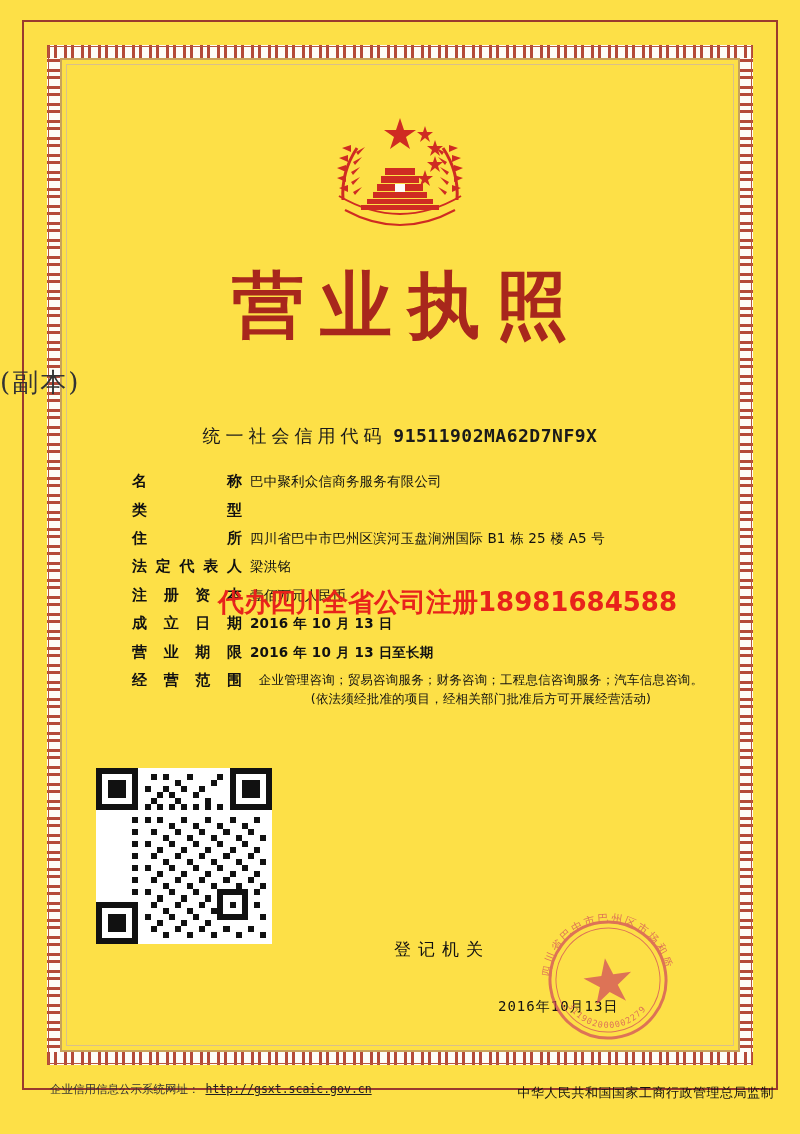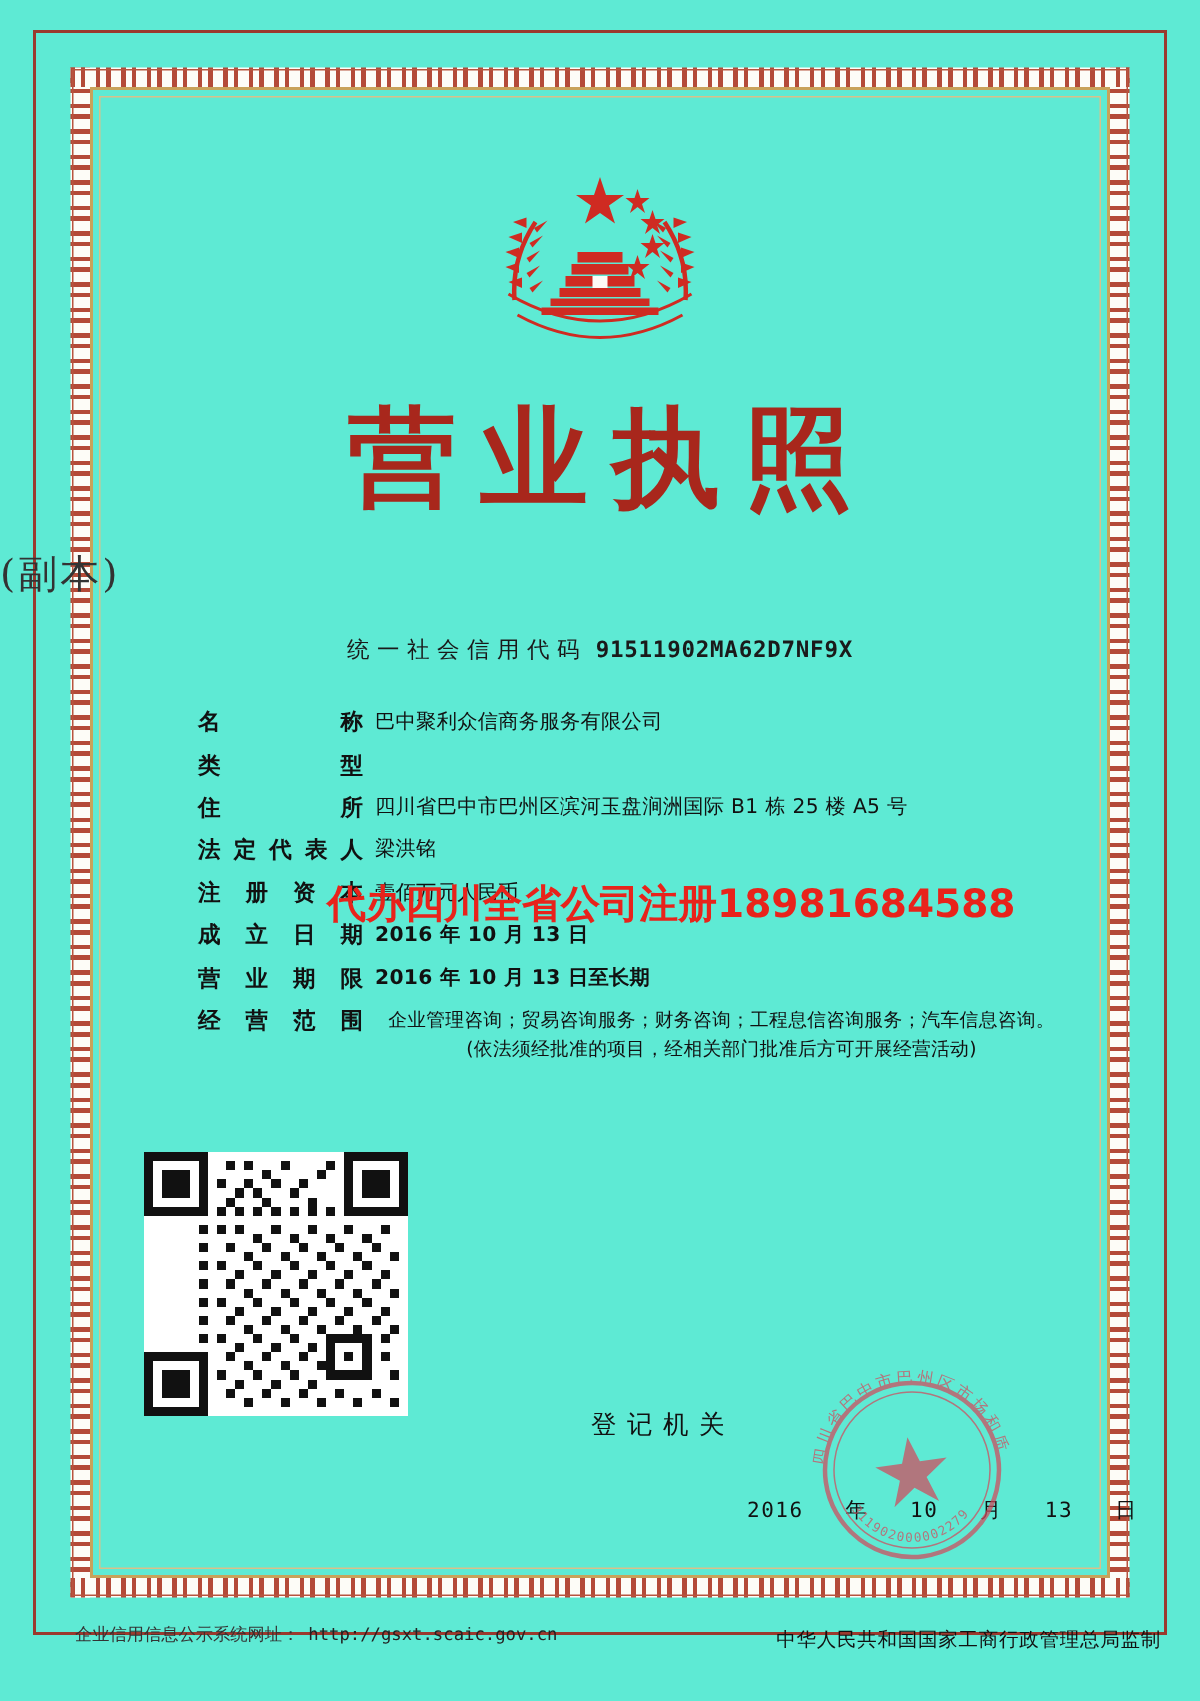--- a/index.html
+++ b/index.html
@@ -10,21 +10,21 @@
   body {
     width: 800px;
     height: 1134px;
     font-family: "Liberation Serif", serif;
     position: relative;
     overflow: hidden;
   }
   .page {
     position: absolute;
     inset: 0;
-    background: #5eead4;
+    background: #fde047;
   }
 
   
   .border-outer {
     position: absolute;
     left: 22px; top: 20px; right: 22px; bottom: 44px;
     border: 2px solid #9a3a2e;
   }
   .border-fret {
     position: absolute;
@@ -101,21 +101,21 @@
     font-size: 26px;
     color: #333;
     letter-spacing: 2px;
   }
   .credit-code {
     position: absolute;
     top: 424px;
     left: 0; right: 0;
     text-align: center;
     font-family: "DejaVu Sans", sans-serif;
-    font-size: 15px;
+    font-size: 18px;
     color: #1a1a1a;
     letter-spacing: 1px;
   }
   .credit-code .lbl { letter-spacing: 5px; font-family: "DejaVu Serif", serif; }
   .credit-code .val { font-family: "DejaVu Sans Mono", monospace; font-weight: bold; letter-spacing: 0.5px; }
 
   
   .fields {
     position: absolute;
     top: 472px;
@@ -186,21 +186,21 @@
   }
   .date-line {
     position: absolute;
     left: 498px;
     top: 998px;
     font-family: "DejaVu Sans", sans-serif;
     font-size: 14px;
     color: #111;
     letter-spacing: 1px;
     display: flex;
-    gap: 28px;
+    gap: 0;
     align-items: baseline;
   }
   .date-line .num { font-family: "DejaVu Sans Mono", monospace; }
 
   
   .stamp {
     position: absolute;
     left: 528px;
     top: 900px;
     width: 160px;
@@ -227,20 +227,21 @@
     font-family: "DejaVu Sans", sans-serif;
     font-size: 11.5px;
     color: #333;
     display: flex;
     align-items: baseline;
     gap: 6px;
     text-align: right;
   }
   .site-line .url {
     font-family: "DejaVu Sans Mono", monospace;
+    text-decoration: underline;
     color: #222;
   }
   .issuer {
     position: absolute;
     right: 26px;
     top: 1084px;
     font-family: "DejaVu Serif", serif;
     font-size: 13px;
     color: #111;
     letter-spacing: 0.5px;

